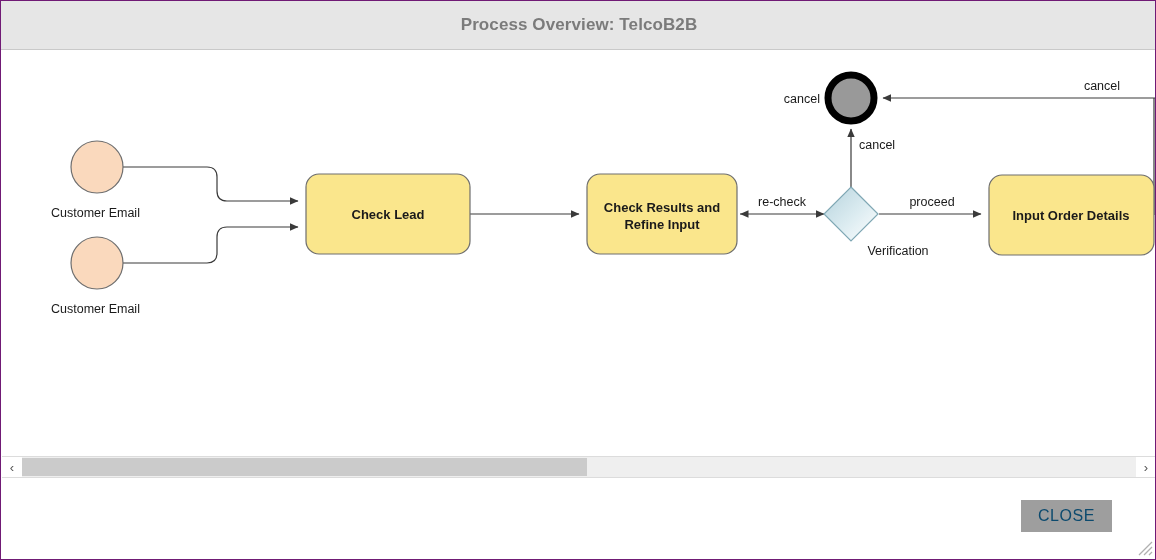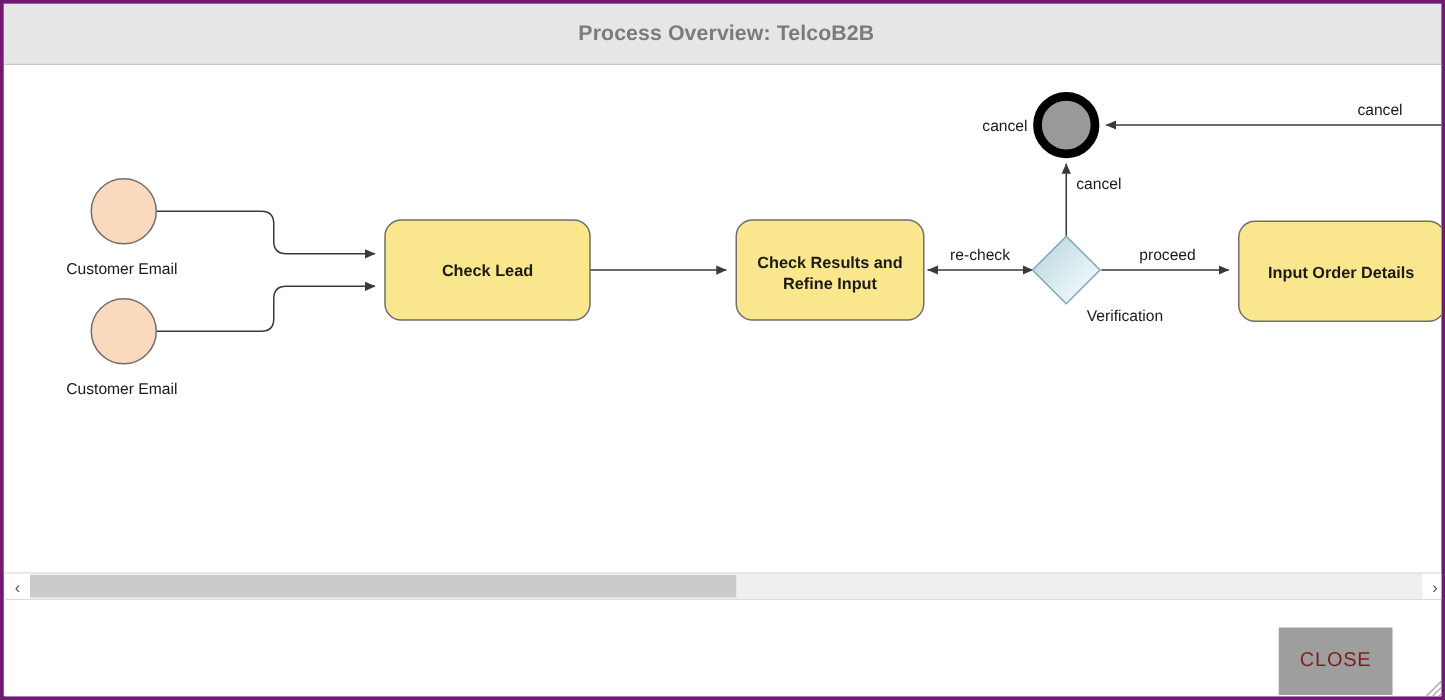--- a/index.html
+++ b/index.html
@@ -14,21 +14,21 @@
     font-family: "Liberation Sans", sans-serif;
     overflow: hidden;
   }
 
   
   .window {
     position: relative;
     width: 1156px;
     height: 560px;
     box-sizing: border-box;
-    border: 3px solid #701a75;
+    border: 1px solid #701a75;
     background: #ffffff;
     overflow: hidden;
   }
 
   
   .titlebar {
     position: absolute;
     left: 0; top: 0;
     width: 1156px;
     height: 49px;
@@ -111,23 +111,23 @@
     top: 477px;
     width: 1154px;
     height: 81px;
     background: #ffffff;
   }
   .close-button {
     position: absolute;
     left: 1019px;
     top: 22px;
     width: 91px;
-    height: 54px;
+    height: 32px;
     background: #9e9e9e;
-    color: #7f1d1d;
+    color: #0c4a6e;
     border: none;
     font-family: "Liberation Sans", sans-serif;
     font-size: 16px;
     letter-spacing: 0.6px;
     cursor: pointer;
     display: flex;
     align-items: center;
     justify-content: center;
   }
   .resize-grip {

